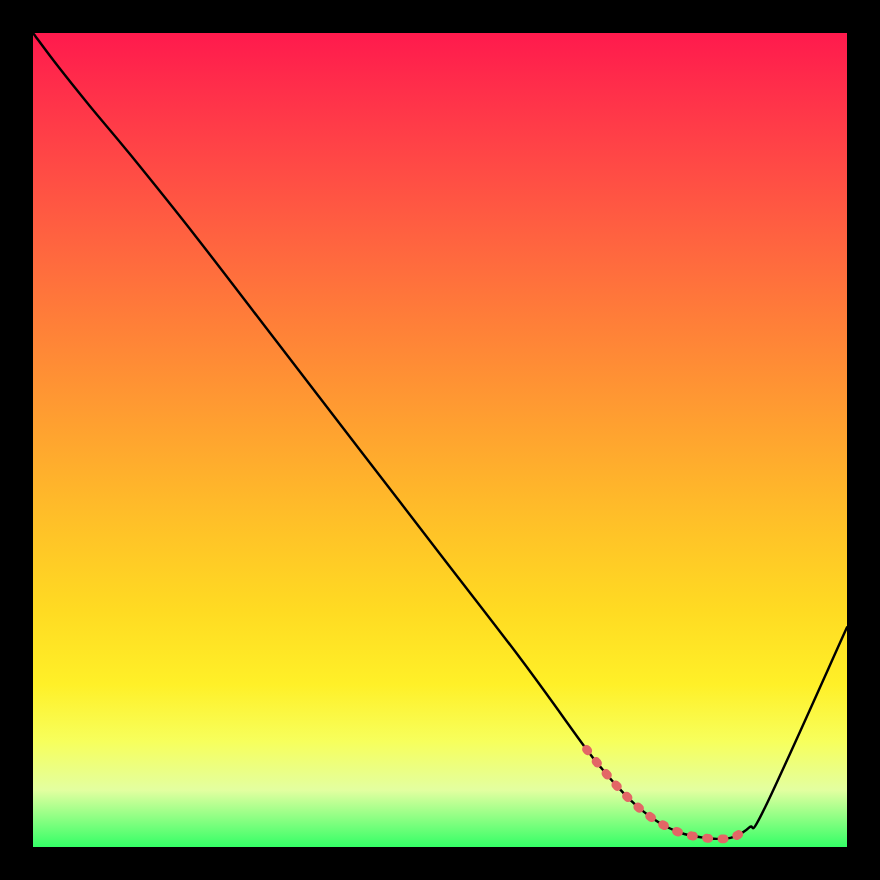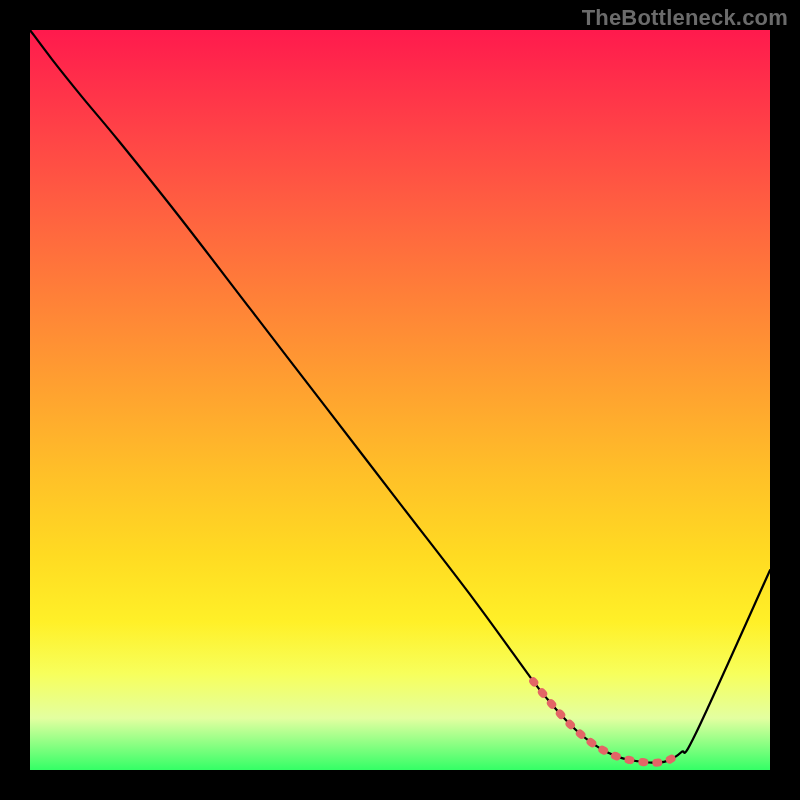--- a/index.html
+++ b/index.html
@@ -51,14 +51,13 @@
 </style>
 </head>
 <body>
 
 <div class="container">
   <div class="plot-area"></div>
   <svg class="plot-svg" viewBox="0 0 740 740" preserveAspectRatio="none">
     <path id="curve-path" stroke="#000" stroke-width="2.2" fill="none" stroke-linecap="round" stroke-linejoin="round" d="M 0 0 C 3.9959999999999996 5.328000000000004, 12.876 17.61200000000002, 22.2 29.600000000000023 C 31.524 41.58800000000002, 39.812000000000005 51.94800000000003, 51.800000000000004 66.60000000000002 C 63.788000000000004 81.25200000000002, 71.484 89.688, 88.8 111 C 106.116 132.31199999999998, 124.024 154.364, 148 185 C 171.976 215.636, 195.36 246.56799999999998, 222 281.2 C 248.64 315.832, 269.36 342.76800000000003, 296 377.40000000000003 C 322.64 412.03200000000004, 343.36 438.968, 370 473.6 C 396.64 508.232, 420.024 537.832, 444 569.8 C 467.976 601.7679999999999, 489.88000000000005 633.2180000000001, 503.20000000000005 651.2 C 516.5200000000001 669.182, 512.672 663.3064, 518 669.7 C 523.328 676.0936, 527.472 680.9924000000001, 532.8 686.72 C 538.1279999999999 692.4476, 542.272 696.7248, 547.6 701.52 C 552.928 706.3152, 557.072 709.6304, 562.4 713.36 C 567.728 717.0896, 571.8720000000001 719.576, 577.2 722.24 C 582.528 724.904, 586.672 726.5616, 592 728.16 C 597.328 729.7583999999999, 601.472 730.3208, 606.8 731.12 C 612.1279999999999 731.9192, 616.272 732.6, 621.6 732.6 C 626.928 732.6, 631.072 732.9848, 636.4 731.12 C 641.728 729.2552000000001, 645.8720000000001 727.3016, 651.2 722.24 C 656.528 717.1784, 650.016 735.7672, 666 703 C 681.984 670.2328, 726.68 569.504, 740 540.2"></path>
     <path id="highlight-path" stroke="#e36666" stroke-width="8" fill="none" stroke-linecap="round" stroke-linejoin="round" stroke-dasharray="2 12" d="M 503.20000000000005 651.2 C 505.86400000000003 654.5300000000001, 512.672 663.3064, 518 669.7 C 523.328 676.0936, 527.472 680.9924000000001, 532.8 686.72 C 538.1279999999999 692.4476, 542.272 696.7248, 547.6 701.52 C 552.928 706.3152, 557.072 709.6304, 562.4 713.36 C 567.728 717.0896, 571.8720000000001 719.576, 577.2 722.24 C 582.528 724.904, 586.672 726.5616, 592 728.16 C 597.328 729.7583999999999, 601.472 730.3208, 606.8 731.12 C 612.1279999999999 731.9192, 616.272 732.6, 621.6 732.6 C 626.928 732.6, 631.072 732.9848, 636.4 731.12 C 641.728 729.2552000000001, 648.5360000000001 723.8384, 651.2 722.24"></path>
   </svg>
-  <div class="watermark">TheBottleneck.com</div>
 </div>
 
 </body></html>

